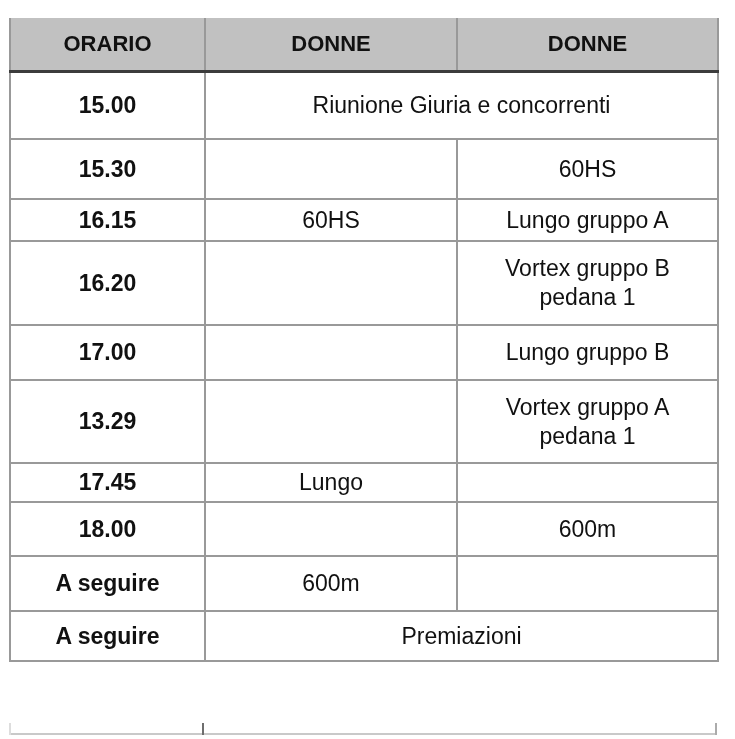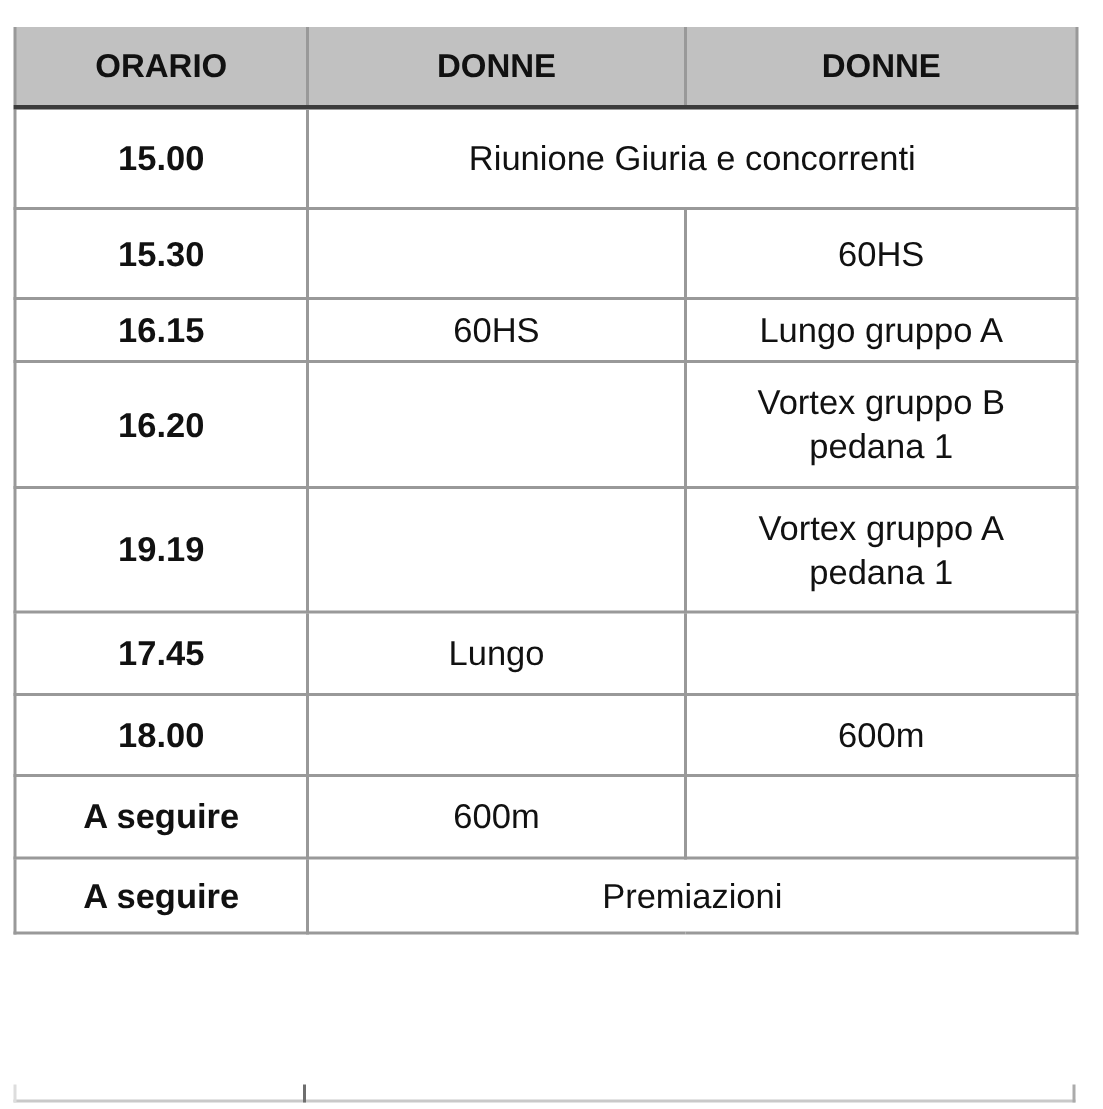--- a/index.html
+++ b/index.html
@@ -85,27 +85,32 @@
     <td class="time">16.15</td>
     <td>60HS</td>
     <td>Lungo gruppo A</td>
   </tr>
   <tr style="height:84px">
     <td class="time">16.20</td>
     <td></td>
     <td>Vortex gruppo B
 pedana 1</td>
   </tr>
+  <tr style="height:55px">
+    <td class="time">17.00</td>
+    <td></td>
+    <td>Lungo gruppo B</td>
+  </tr>
   <tr style="height:83px">
-    <td class="time">19.19</td>
+    <td class="time">13.29</td>
     <td></td>
     <td>Vortex gruppo A
 pedana 1</td>
   </tr>
-  <tr style="height:55px">
+  <tr style="height:39px">
     <td class="time">17.45</td>
     <td>Lungo</td>
     <td></td>
   </tr>
   <tr style="height:54px">
     <td class="time">18.00</td>
     <td></td>
     <td>600m</td>
   </tr>
   <tr style="height:55px">

